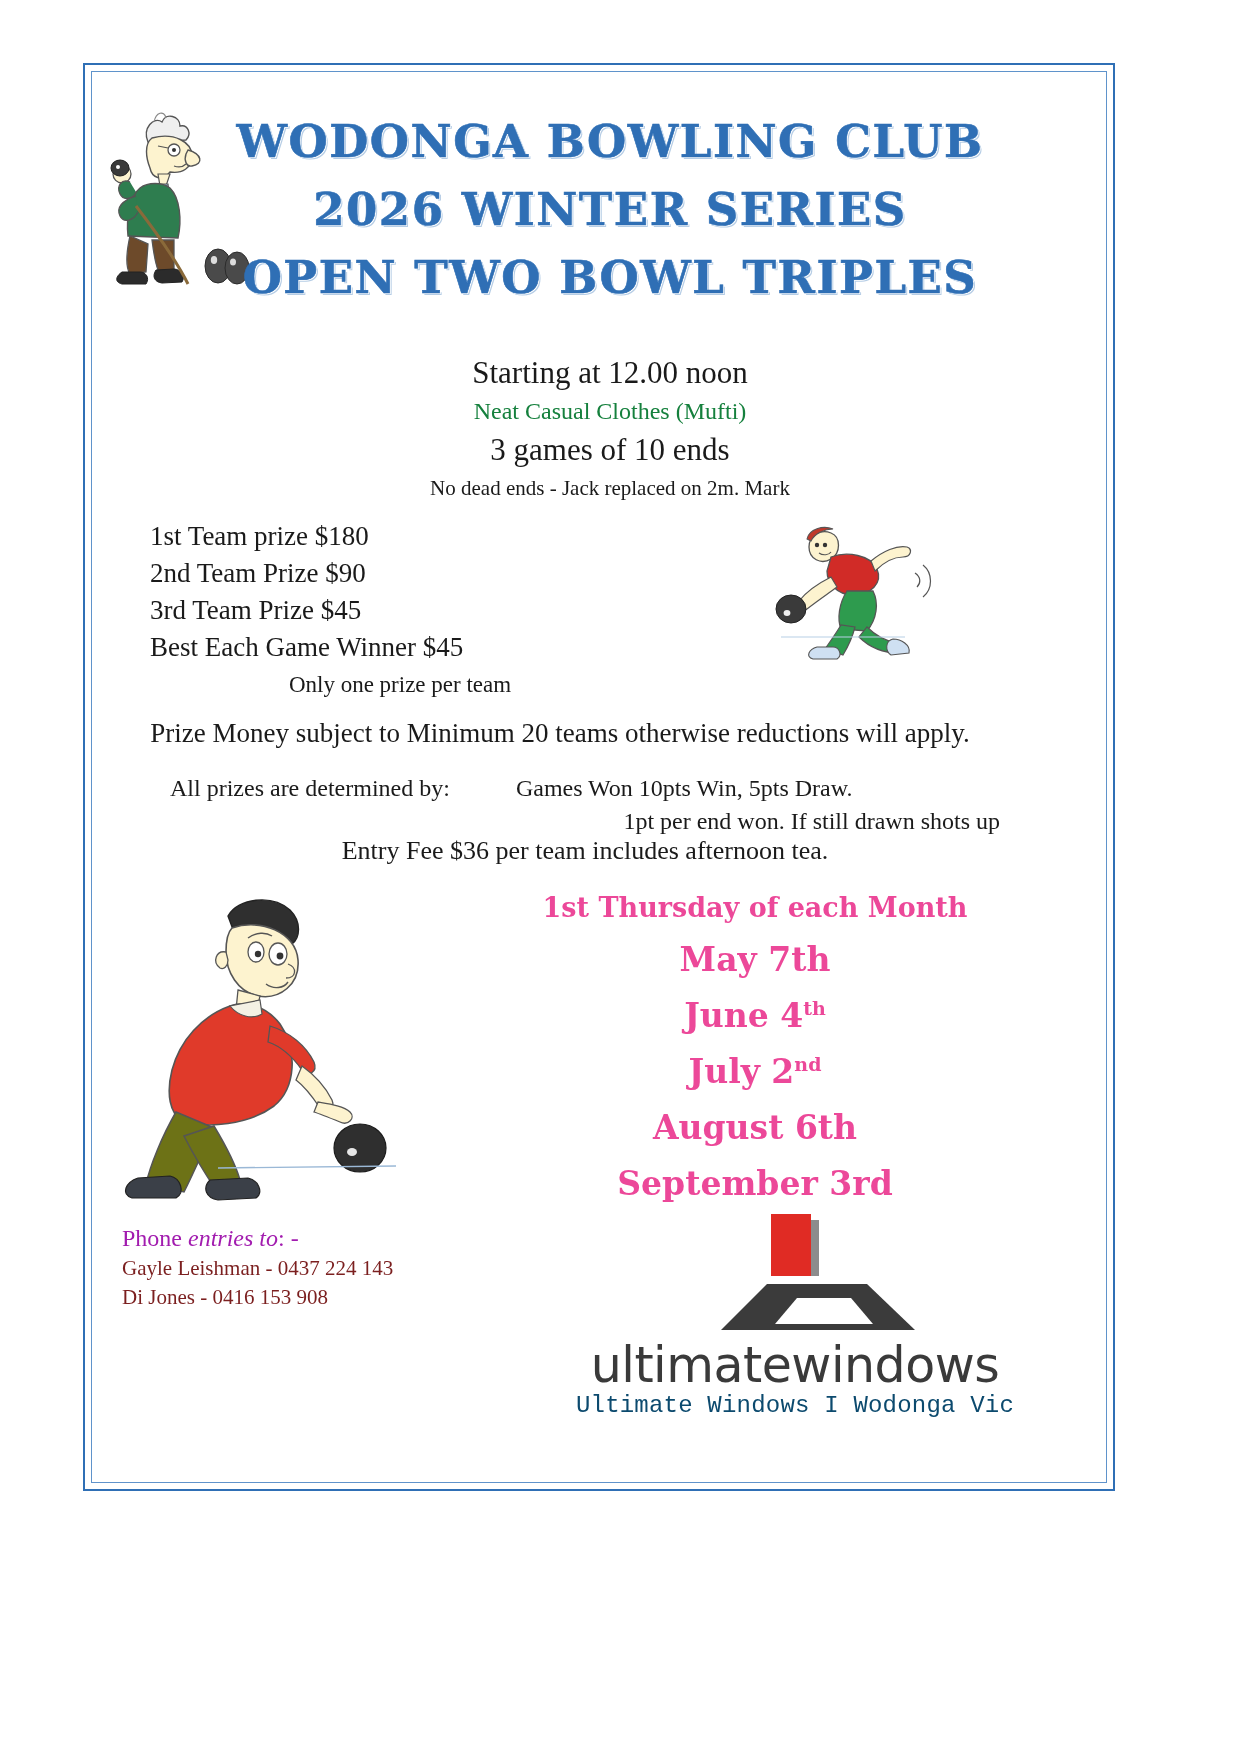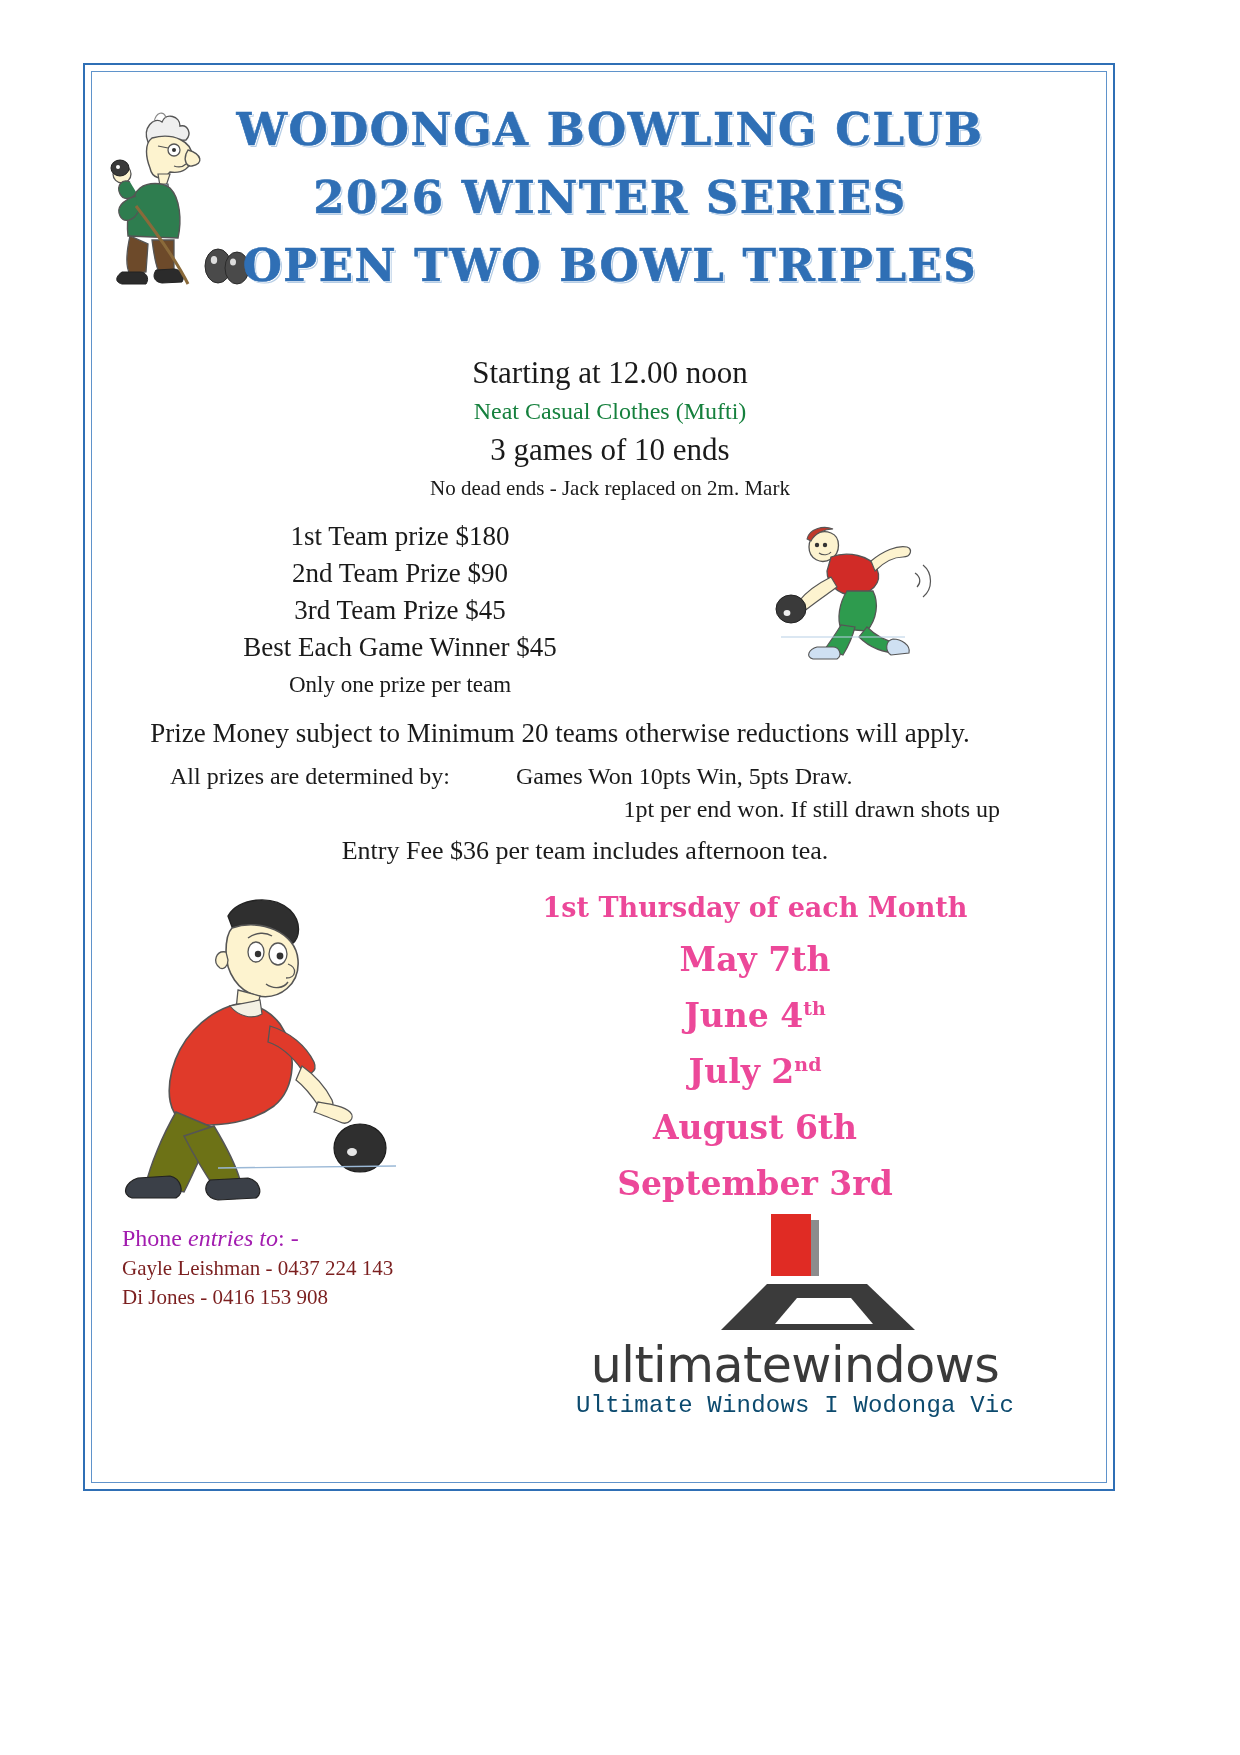--- a/index.html
+++ b/index.html
@@ -34,21 +34,21 @@
     position: absolute;
     left: 91px; top: 71px;
     width: 1016px; height: 1412px;
     border: 1px solid #5f93cb;
     box-sizing: border-box;
   }
 
   
   .title-block {
     position: absolute;
-    left: 180px; top: 96px;
+    left: 180px; top: 108px;
     width: 860px;
     text-align: center;
   }
   .title-line {
     font-family: "DejaVu Serif", serif;
     font-weight: bold;
     font-size: 45px;
     line-height: 68px;
     letter-spacing: 1.5px;
     color: #2f6fb5;
@@ -66,21 +66,20 @@
   .intro .l1 { font-size: 31px; line-height: 42px; }
   .intro .l2 { font-size: 24px; line-height: 34px; color: #15803d; }
   .intro .l3 { font-size: 31px; line-height: 44px; }
   .intro .l4 { font-size: 21px; line-height: 32px; }
 
   
   .prizes {
     position: absolute;
     left: 150px; top: 518px;
     width: 500px;
-    text-align: center;
     font-size: 27px;
     line-height: 37px;
   }
   .one-prize {
     position: absolute;
     left: 150px; top: 672px;
     width: 500px;
     text-align: center;
     font-size: 23px;
   }
@@ -93,21 +92,21 @@
   }
 
   .determined {
     position: absolute;
     left: 170px; top: 760px;
     width: 830px;
     font-size: 24px;
     line-height: 33px;
   }
   .determined .row1 { display: block; }
-  .determined .row1 .left { display: inline-block; }
+  .determined .row1 .left { display: inline-block; margin-top: 12px; }
   .determined .row1 .right { display: inline-block; margin-left: 60px; }
   .determined .row2 { display: block; text-align: right; }
 
   .entryfee {
     position: absolute;
     left: 170px; top: 836px;
     width: 830px;
     text-align: center;
     font-size: 26px;
   }

